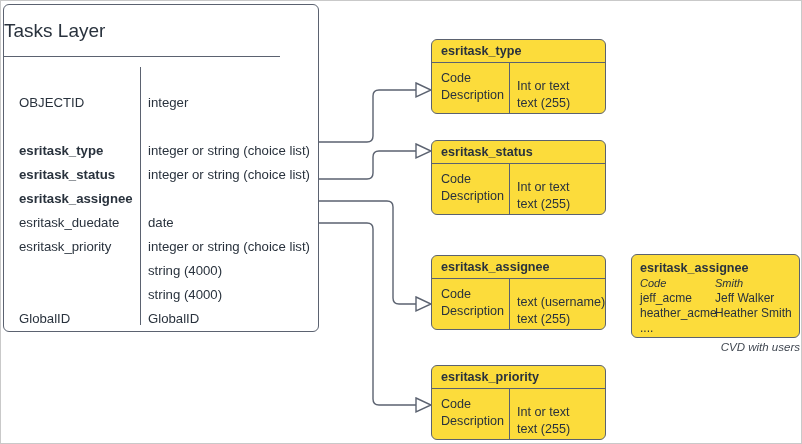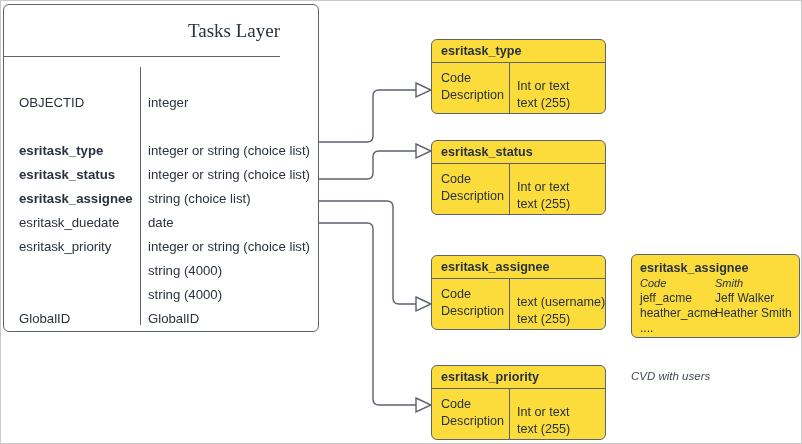--- a/index.html
+++ b/index.html
@@ -32,26 +32,25 @@
     border-radius: 6px;
     box-sizing: border-box;
   }
   .entity-title {
     position: absolute;
     left: 0;
     top: 0;
     width: 276px;
     height: 52px;
     line-height: 52px;
-    text-align: right;
+    text-align: left;
     font-size: 19px;
     color: #29323d;
     border-bottom: 1.4px solid #5b6270;
     box-sizing: border-box;
-    font-family: Liberation Serif, serif;
   }
   .entity-body {
     position: absolute;
     left: 0;
     top: 52px;
     right: 0;
     bottom: 0;
   }
   .col-divider {
     position: absolute;
@@ -163,25 +162,24 @@
     white-space: nowrap;
   }
   .cvd-row .c1 { position: absolute; left: 0; }
   .cvd-row .c2 { position: absolute; left: 75px; }
   .cvd-row.hdr { font-style: italic; font-size: 11px; }
   .cvd-caption {
     position: absolute;
     left: 630px;
     top: 340px;
     width: 169px;
-    text-align: left;
+    text-align: right;
     font-size: 11.5px;
     font-style: italic;
     color: #3f4650;
-    margin-top: 29px;
   }
 
   
   #wires {
     position: absolute;
     left: 0;
     top: 0;
     width: 802px;
     height: 444px;
     pointer-events: none;
@@ -230,21 +228,20 @@
       <div class="row bold" style="top:82px">
         <span class="fname">esritask_type</span>
         <span class="ftype">integer or string (choice list)</span>
       </div>
       <div class="row bold" style="top:106px">
         <span class="fname">esritask_status</span>
         <span class="ftype">integer or string (choice list)</span>
       </div>
       <div class="row bold" style="top:130px">
         <span class="fname">esritask_assignee</span>
-        <span class="ftype">string (choice list)</span>
       </div>
       <div class="row" style="top:154px">
         <span class="fname">esritask_duedate</span>
         <span class="ftype">date</span>
       </div>
       <div class="row" style="top:178px">
         <span class="fname">esritask_priority</span>
         <span class="ftype">integer or string (choice list)</span>
       </div>
       <div class="row" style="top:202px">

